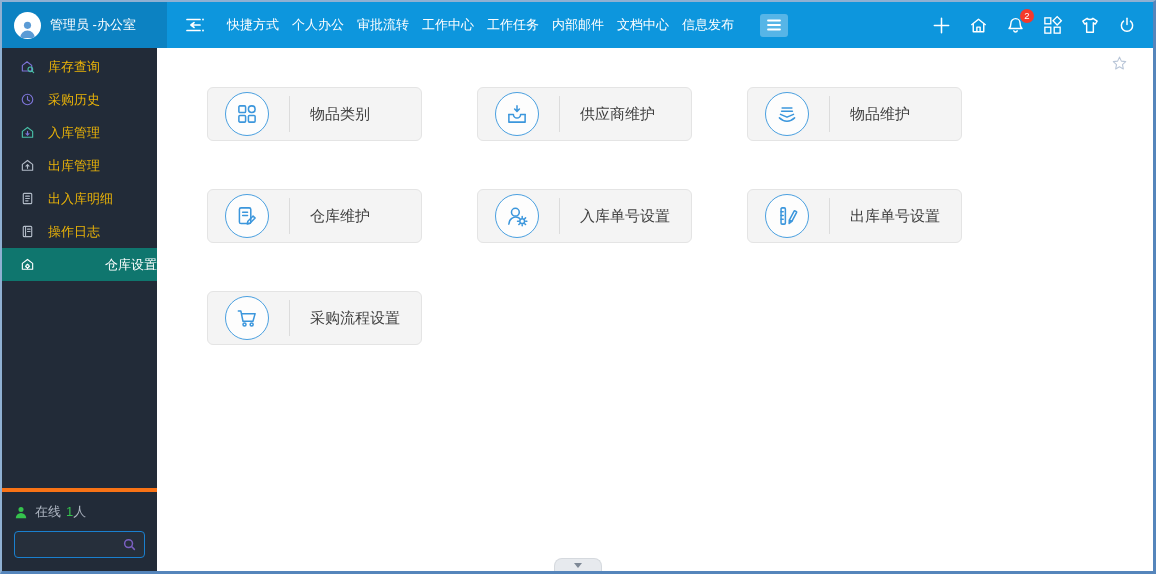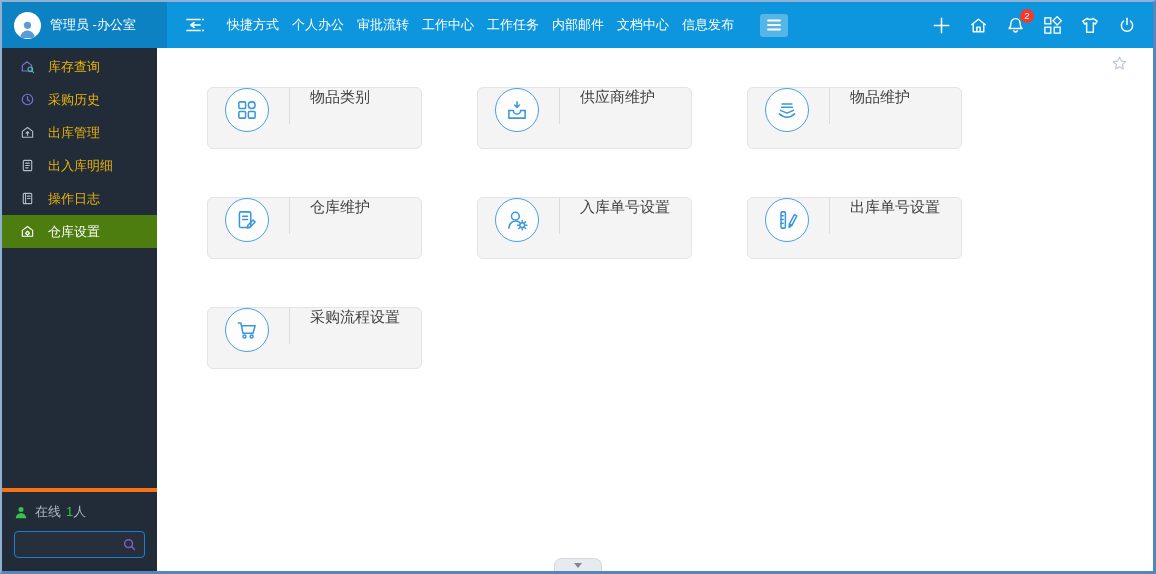--- a/index.html
+++ b/index.html
@@ -22,33 +22,33 @@
   .badge { position:absolute; top:-6px; right:-8px; min-width:14px; height:14px; border-radius:8px; background:#f5392c; color:#fff; font-size:9.5px; display:flex; align-items:center; justify-content:center; padding:0 3px; }
 
   
   .body { flex:1; display:flex; min-height:0; }
 
   
   .sidebar { width:155px; flex:0 0 155px; background:#222b38; display:flex; flex-direction:column; }
   .menu { padding-top:2px; }
   .side-item { height:33px; display:flex; align-items:center; padding-left:17px; gap:13px; font-size:13px; color:#eab308; cursor:pointer; }
   .side-item.first { color:#ffffff; }
-  .side-item.active { background:#4d7c0f; color:#fff; }
+  .side-item.active { background:#0f766e; color:#fff;justify-content:space-between; }
   .sicon { width:16px; display:flex; align-items:center; justify-content:center; flex:0 0 16px; }
   .side-bottom { margin-top:auto; border-top:4px solid #f97316; padding:11px 12px 13px; }
   .online { display:flex; align-items:center; gap:7px; font-size:13px; color:#aeb6c2; margin-bottom:10px; }
   .online .count { color:#35c24d; }
   .search-box { height:27px; border:1px solid #1a80cf; border-radius:4px; display:flex; align-items:center; padding:0 7px 0 6px; background:rgba(255,255,255,.02); }
   .search-box input { flex:1; min-width:0; border:none; outline:none; background:transparent; color:#dfe5ec; font-size:12px; font-family:"Liberation Sans", sans-serif; }
 
   
   .main { flex:1; background:#fff; position:relative; min-width:0; }
   .fav-star { position:absolute; top:7px; right:25px; cursor:pointer; }
   .cards { display:grid; grid-template-columns:repeat(3,215px); column-gap:55px; row-gap:48px; padding:39px 0 0 50px; }
-  .card { height:62px; background:#f4f4f4; border:1px solid #e4e4e4; border-radius:6px; display:flex; align-items:flex-start; padding-left:17px; cursor:pointer; }
+  .card { height:54px; background:#f4f4f4; border:1px solid #e4e4e4; border-radius:6px; display:flex; align-items:center; padding-left:17px; cursor:pointer; }
   .card-icon { width:44px; height:44px; border:1px solid #4aa0e0; border-radius:50%; display:flex; align-items:center; justify-content:center; flex:0 0 44px; background:#fdfdfd; }
   .card-divider { width:1px; height:36px; background:#dcdcdc; margin:0 20px; flex:0 0 1px; }
   .card-label { font-size:15px; color:#3f3f3f; white-space:nowrap; }
 
   
   .collapse-tab { position:absolute; bottom:0; left:50%; transform:translateX(-50%); width:48px; height:13px;
                   background:#e7eaee; border:1px solid #d5d9de; border-bottom:none; border-radius:8px 8px 0 0;
                   display:flex; align-items:center; justify-content:center; cursor:pointer; z-index:5; }
   .tri-down { width:0; height:0; border-left:4px solid transparent; border-right:4px solid transparent; border-top:5px solid #7e8896; }
 </style>
@@ -157,20 +157,29 @@
         <div class="side-item">
           <span class="sicon">
             <svg width="15" height="15" viewBox="0 0 16 16" fill="none" stroke="#7d74d8" stroke-width="1.2" stroke-linecap="round">
                 <circle cx="8" cy="8" r="5.6"></circle>
                 <path d="M8 4.8 v3.4 l2.3 1.3"></path>
               </svg>
           </span>
           <span>采购历史</span>
         </div>
 
+        <div class="side-item">
+          <span class="sicon">
+            <svg width="15" height="15" viewBox="0 0 16 16" fill="none" stroke="#49c0a8" stroke-width="1.2" stroke-linejoin="round">
+                <path d="M2.5 6.8 L8 2.6 L13.5 6.8 V13 H2.5 Z"></path>
+                <path d="M8 6.8 v4 M6.4 9.2 L8 10.8 L9.6 9.2" stroke="#7d74d8" stroke-linecap="round"></path>
+              </svg>
+          </span>
+          <span>入库管理</span>
+        </div>
 
         <div class="side-item">
           <span class="sicon">
             <svg width="15" height="15" viewBox="0 0 16 16" fill="none" stroke="#b3bcc8" stroke-width="1.2" stroke-linejoin="round">
                 <path d="M2.5 6.8 L8 2.6 L13.5 6.8 V13 H2.5 Z"></path>
                 <path d="M8 11 v-4 M6.4 8.6 L8 7 L9.6 8.6" stroke-linecap="round"></path>
               </svg>
           </span>
           <span>出库管理</span>
         </div>

